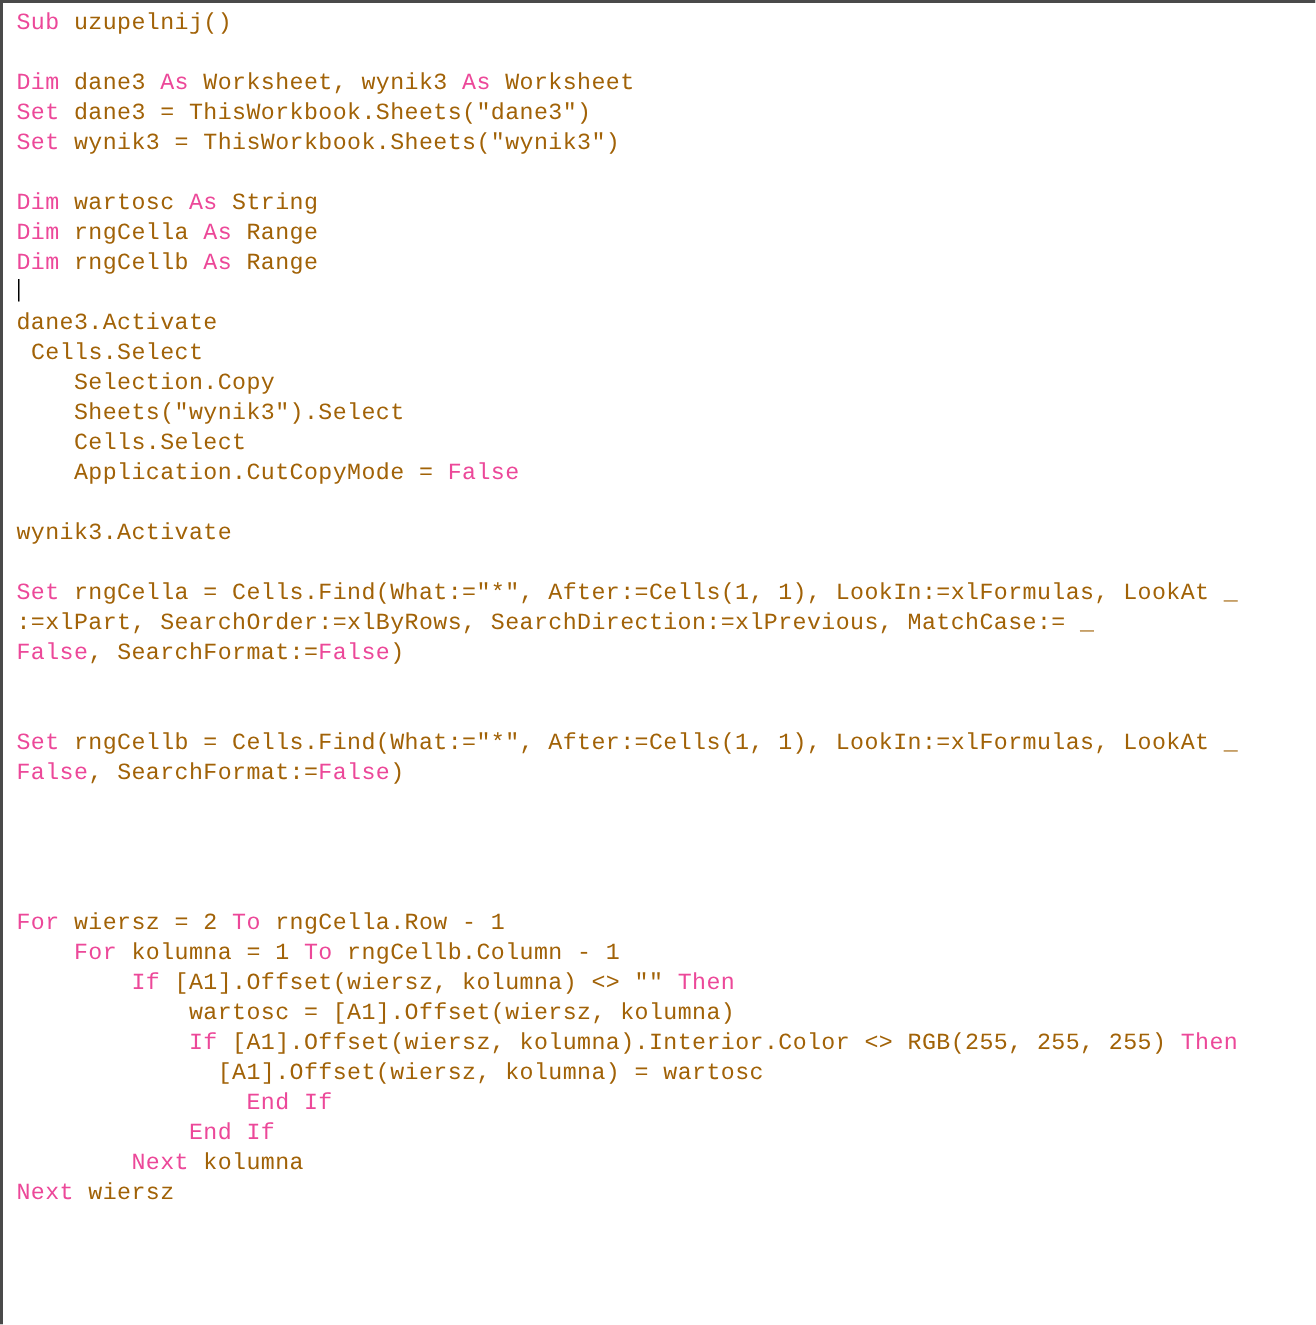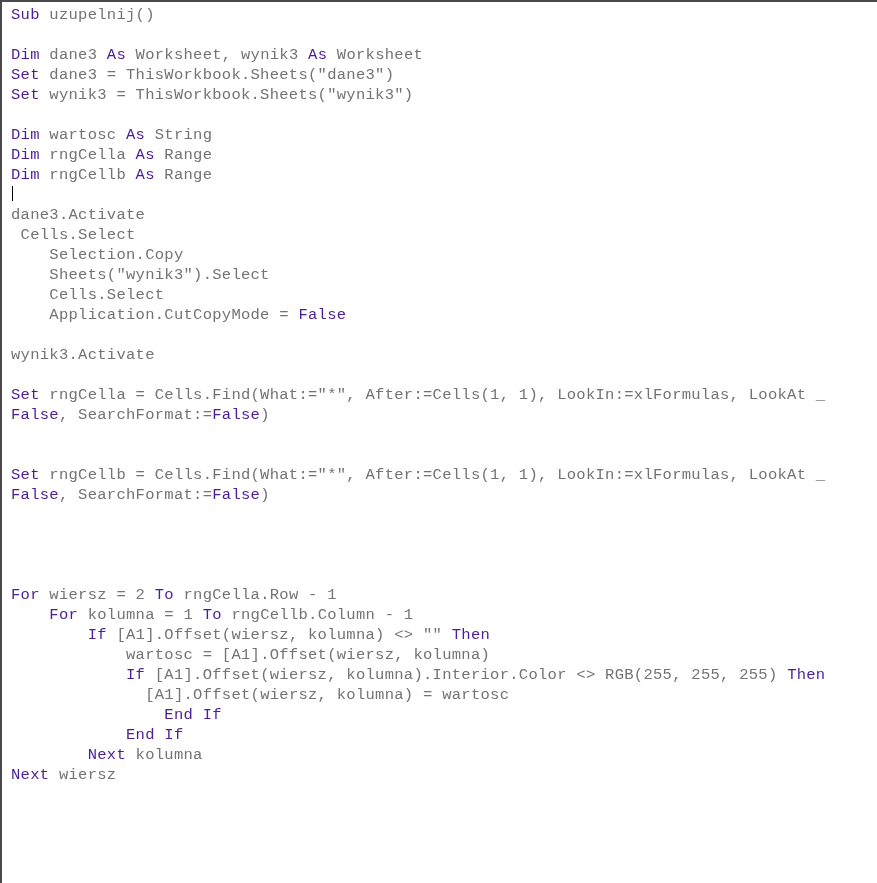--- a/index.html
+++ b/index.html
@@ -40,24 +40,24 @@
     height: 20px;
     line-height: 20px;
     font-size: 15.5px;
     letter-spacing: 0.28px;
     white-space: pre;
     color: #000000;
     font-family: "Liberation Mono", "DejaVu Sans Mono", monospace;
   }
 
   .tok-kw {
-    color: #4c1d95;
+    color: #ec4899;
   }
   .tok-plain {
-    color: #737373;
+    color: #a16207;
   }
 
   
   .caret {
     display: inline-block;
     width: 1px;
     height: 15px;
     background: #000000;
     vertical-align: -2px;
     margin-left: 1px;
@@ -81,20 +81,21 @@
       <div class="code-line"><span class="tok-plain">dane3.Activate</span></div>
       <div class="code-line"><span class="tok-plain"> </span><span class="tok-plain">Cells.Select</span></div>
       <div class="code-line"><span class="tok-plain">    </span><span class="tok-plain">Selection.Copy</span></div>
       <div class="code-line"><span class="tok-plain">    </span><span class="tok-plain">Sheets("wynik3").Select</span></div>
       <div class="code-line"><span class="tok-plain">    </span><span class="tok-plain">Cells.Select</span></div>
       <div class="code-line"><span class="tok-plain">    </span><span class="tok-plain">Application.CutCopyMode = </span><span class="tok-kw">False</span></div>
       <div class="code-line">&nbsp;</div>
       <div class="code-line"><span class="tok-plain">wynik3.Activate</span></div>
       <div class="code-line">&nbsp;</div>
       <div class="code-line"><span class="tok-kw">Set</span><span class="tok-plain"> rngCella = Cells.Find(What:="*", After:=Cells(1, 1), LookIn:=xlFormulas, LookAt _</span></div>
+      <div class="code-line"><span class="tok-plain">:=xlPart, SearchOrder:=xlByRows, SearchDirection:=xlPrevious, MatchCase:= _</span></div>
       <div class="code-line"><span class="tok-kw">False</span><span class="tok-plain">, SearchFormat:=</span><span class="tok-kw">False</span><span class="tok-plain">)</span></div>
       <div class="code-line">&nbsp;</div>
       <div class="code-line">&nbsp;</div>
       <div class="code-line"><span class="tok-kw">Set</span><span class="tok-plain"> rngCellb = Cells.Find(What:="*", After:=Cells(1, 1), LookIn:=xlFormulas, LookAt _</span></div>
       <div class="code-line"><span class="tok-kw">False</span><span class="tok-plain">, SearchFormat:=</span><span class="tok-kw">False</span><span class="tok-plain">)</span></div>
       <div class="code-line">&nbsp;</div>
       <div class="code-line">&nbsp;</div>
       <div class="code-line">&nbsp;</div>
       <div class="code-line">&nbsp;</div>
       <div class="code-line"><span class="tok-kw">For</span><span class="tok-plain"> wiersz = 2 </span><span class="tok-kw">To</span><span class="tok-plain"> rngCella.Row - 1</span></div>

